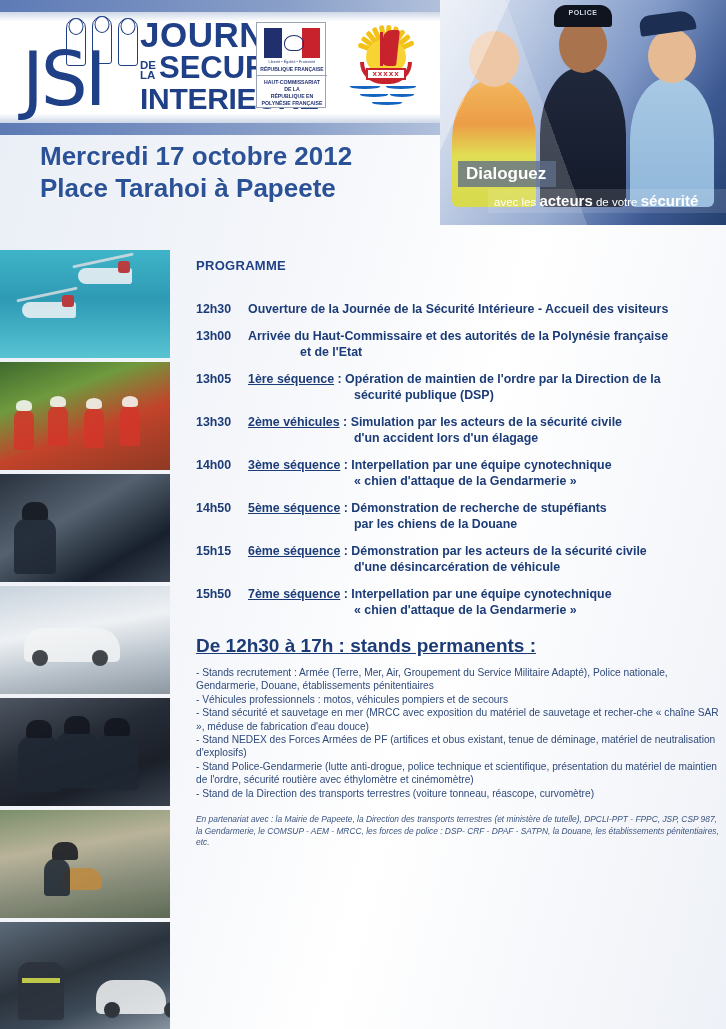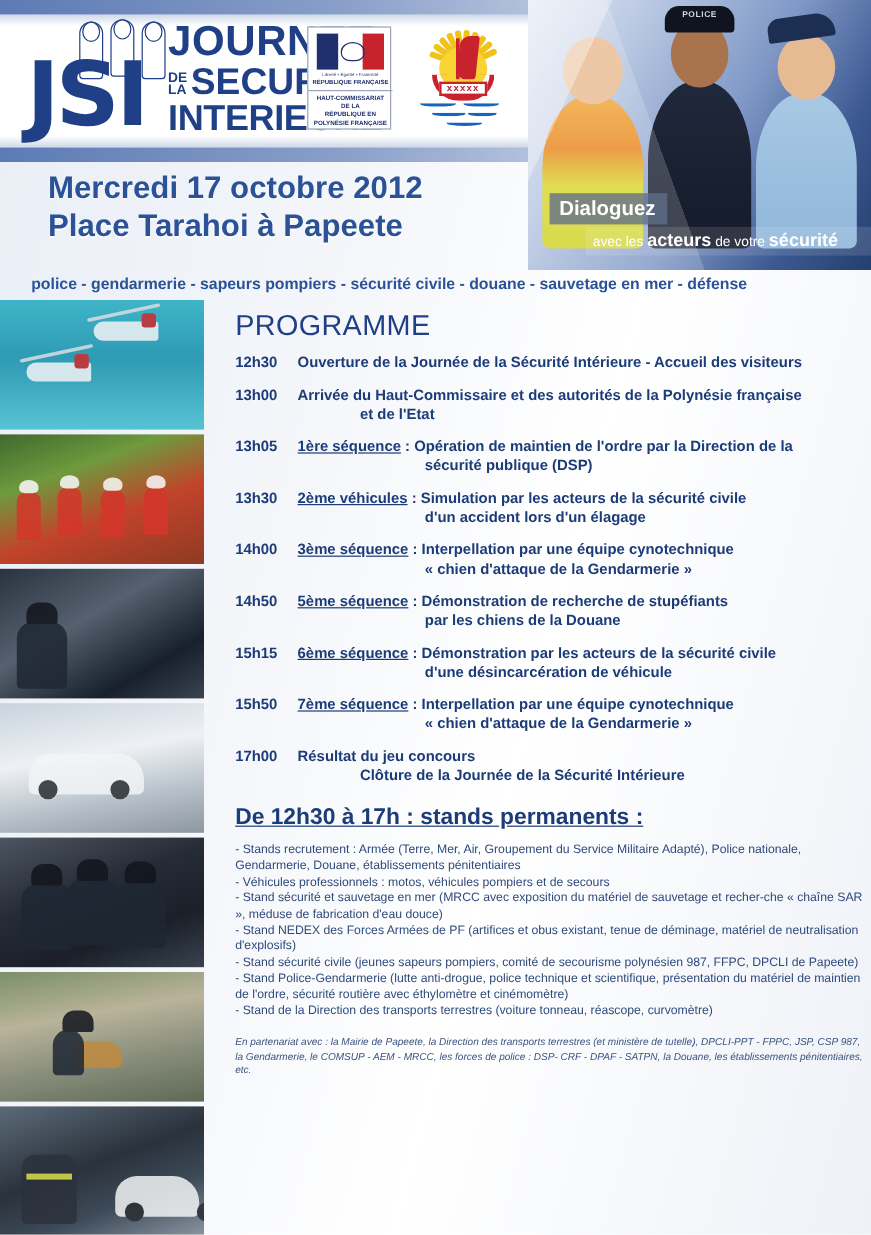--- a/index.html
+++ b/index.html
@@ -41,21 +41,21 @@
     content: ""; position: absolute; left: 50%; top: -1px; transform: translateX(-50%);
     width: 13px; height: 15px; border-radius: 50%;
     border: 1.6px solid #1f3f86; background: #fff;
   }
   .fig.f1 { left: 0; top: 2px; }
   .fig.f2 { left: 26px; top: 0px; }
   .fig.f3 { left: 52px; top: 2px; }
   .jsi-letters {
     position: absolute; left: 8px; top: 26px;
     font-family: "DejaVu Sans", sans-serif;
-    font-size: 74px; font-weight: 700; letter-spacing: -3px;
+    font-size: 74px; font-weight: 400; letter-spacing: -3px;
     color: #1f3f86; line-height: 74px;
   }
   .jsi-words { position: absolute; left: 126px; top: 2px; width: 240px; color: #1f3f86; }
   .jw-l1 { font-size: 35px; font-weight: 800; letter-spacing: 0.5px; line-height: 34px; font-family:"Liberation Sans",sans-serif; }
   .jw-row { display: flex; align-items: flex-end; margin-top: 1px; }
   .jw-dela { font-size: 11.5px; font-weight: 800; line-height: 10px; margin-right: 3px; padding-bottom: 3px; }
   .jw-l2 { font-size: 31px; font-weight: 800; line-height: 30px; letter-spacing: 0px; }
   .jw-l3 { font-size: 30px; font-weight: 800; line-height: 30px; margin-top: 1px; letter-spacing: -0.3px; }
 
   
@@ -172,22 +172,22 @@
   .car { width: 96px; height: 34px; background: #f2f4f5; border-radius: 18px 22px 5px 5px; }
   .car::before { content:""; position:absolute; left:8px; top:22px; width:16px; height:16px; background:#2b2f34; border-radius:50%; }
   .car::after { content:""; position:absolute; left:68px; top:22px; width:16px; height:16px; background:#2b2f34; border-radius:50%; }
   .dog { width: 40px; height: 22px; background: #c08a3e; border-radius: 10px 14px 6px 6px; }
   .fireman { width: 46px; height: 58px; background: #2c323c; border-radius: 12px 12px 4px 4px; }
   .fireman::after { content:""; position:absolute; left:4px; top:16px; width:38px; height:5px; background:#d8e24a; }
 
   
   .content { position: absolute; left: 196px; top: 258px; width: 524px; }
   .prog-title {
-    font-size: 24px; font-weight: 400; color: #1f3f86; letter-spacing: .3px;
-    margin-bottom: 8px;
+    font-size: 13px; font-weight: 700; color: #1f3f86; letter-spacing: .3px;
+    margin-bottom: 28px;
   }
   .prog-item { display: flex; margin-bottom: 11px; font-size: 12.4px; color: #1c3c78; line-height: 16px; }
   .prog-time { width: 52px; flex: none; font-weight: 700; }
   .prog-body { flex: 1; font-weight: 600; }
   .seq { text-decoration: underline; font-weight: 700; }
   .prog-l2 { display: block; padding-left: 74px; }
   .prog-l2.narrow { padding-left: 52px; }
   .prog-l2.mid { padding-left: 106px; }
 
   .stands-head {
@@ -294,21 +294,20 @@
         <span class="dlg2"><em>avec les </em><b>acteurs</b><em> de votre </em><b>sécurité</b></span>
       </div>
     </div>
   </div>
 
   <div class="date-block">
     <div class="date-line">Mercredi 17 octobre 2012</div>
     <div class="date-line">Place Tarahoi à Papeete</div>
   </div>
 
-  <div class="services-line">police - gendarmerie - sapeurs pompiers - sécurité civile - douane - sauvetage en mer - défense</div>
 
   <div class="photo-col">
     <div class="photo p1">
       <span class="ph-shape heli" style="left:78px;top:18px"></span>
       <span class="ph-shape heli" style="left:22px;top:52px"></span>
 
     </div>
     <div class="photo p2">
       <span class="ph-shape rescuer" style="left:14px;top:48px"></span>
       <span class="ph-shape rescuer" style="left:48px;top:44px"></span>
@@ -402,36 +401,28 @@
     </div>
 
     <div class="prog-item">
       <span class="prog-time">15h50</span>
       <span class="prog-body">
         <span class="seq">7ème séquence</span><span> : Interpellation par une équipe cynotechnique</span>
         <span class="prog-l2 mid">« chien d'attaque de la Gendarmerie »</span>
       </span>
     </div>
 
-    <div class="prog-item">
-      <span class="prog-time">17h00</span>
-      <span class="prog-body">
-        <span>Résultat du jeu concours</span>
-        <span class="prog-l2 narrow">Clôture de la Journée de la Sécurité Intérieure</span>
-      </span>
-    </div>
 
     <div class="stands-head">De 12h30 à 17h : stands permanents :</div>
 
     <div class="stands-list">
       <p>- Stands recrutement : Armée (Terre, Mer, Air, Groupement du Service Militaire Adapté), Police nationale, Gendarmerie, Douane, établissements pénitentiaires</p>
       <p>- Véhicules professionnels :  motos, véhicules pompiers et de secours</p>
       <p>- Stand sécurité et sauvetage en mer (MRCC avec exposition du matériel de sauvetage et recher-che « chaîne SAR », méduse de fabrication d'eau douce)</p>
       <p>- Stand NEDEX des Forces Armées de PF (artifices et obus existant, tenue de déminage, matériel de neutralisation d'explosifs)</p>
-      <p>- Stand sécurité civile (jeunes sapeurs pompiers, comité de secourisme polynésien 987, FFPC, DPCLI de Papeete)</p>
       <p>- Stand Police-Gendarmerie (lutte anti-drogue, police technique et scientifique, présentation du matériel de maintien de l'ordre, sécurité routière avec éthylomètre et cinémomètre)</p>
       <p>- Stand de la Direction des transports terrestres (voiture tonneau, réascope, curvomètre)</p>
     </div>
 
     <div class="partner">En partenariat avec : la Mairie de Papeete, la Direction des transports terrestres (et ministère de tutelle),  DPCLI-PPT - FPPC, JSP, CSP 987, la Gendarmerie, le COMSUP - AEM - MRCC, les forces de police :  DSP- CRF - DPAF - SATPN, la Douane, les établissements pénitentiaires, etc.</div>
   </div>
 
 </div>
 
 </body></html>

